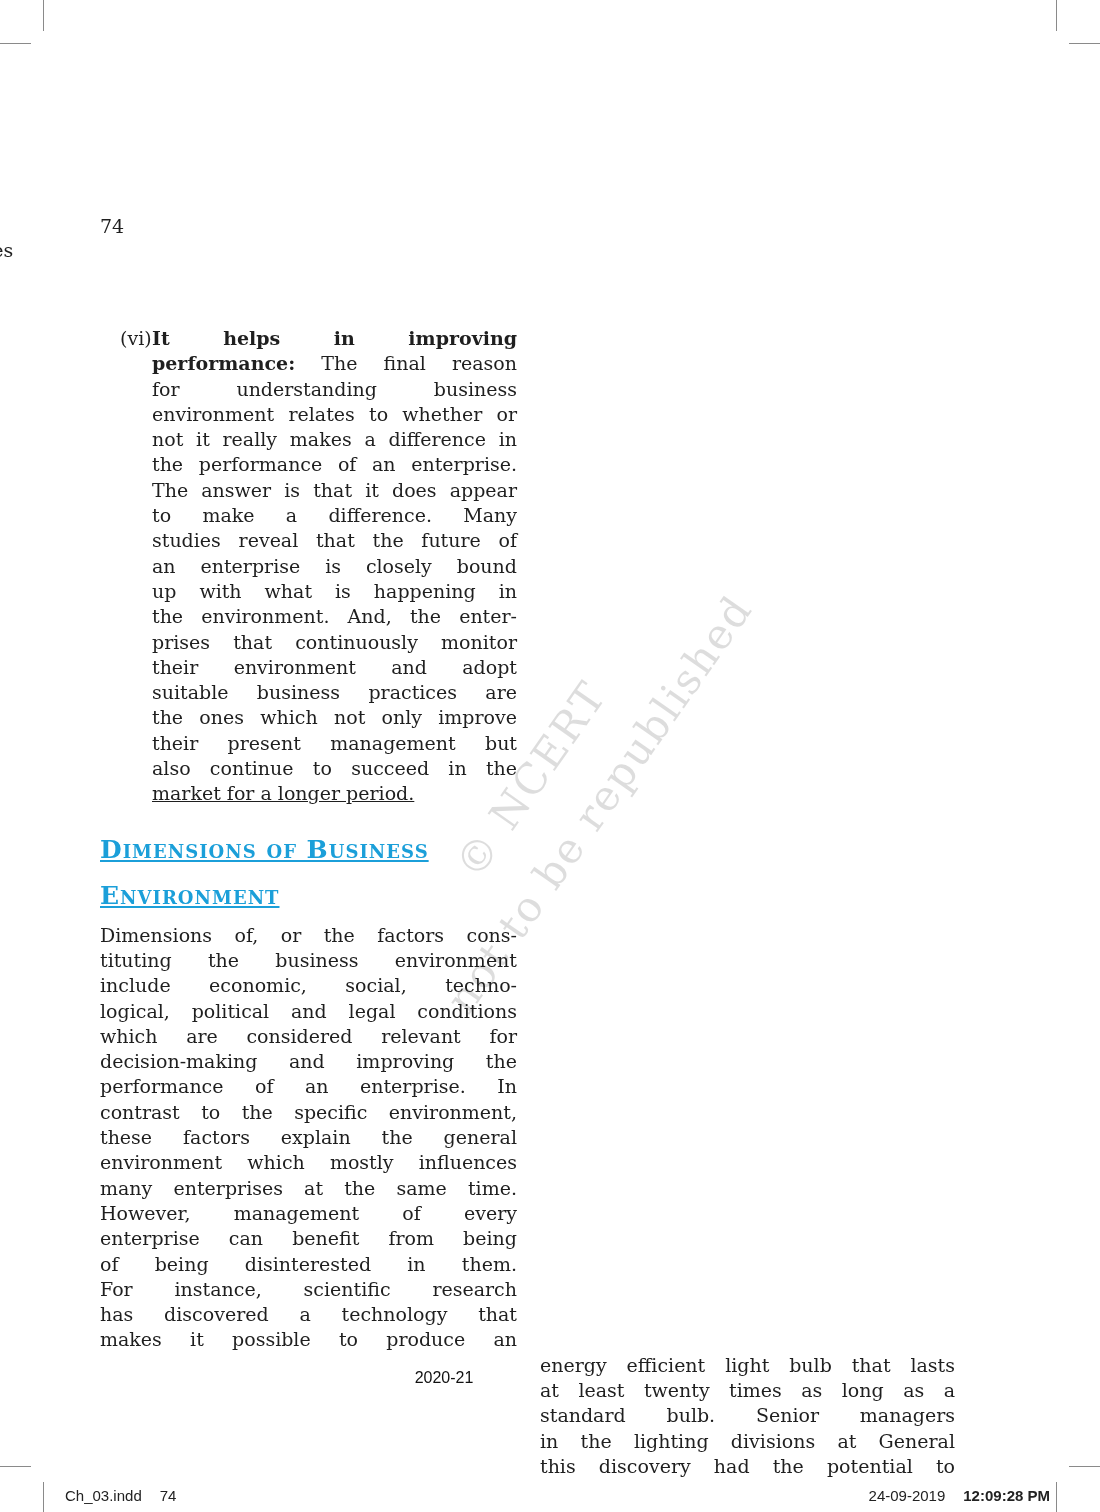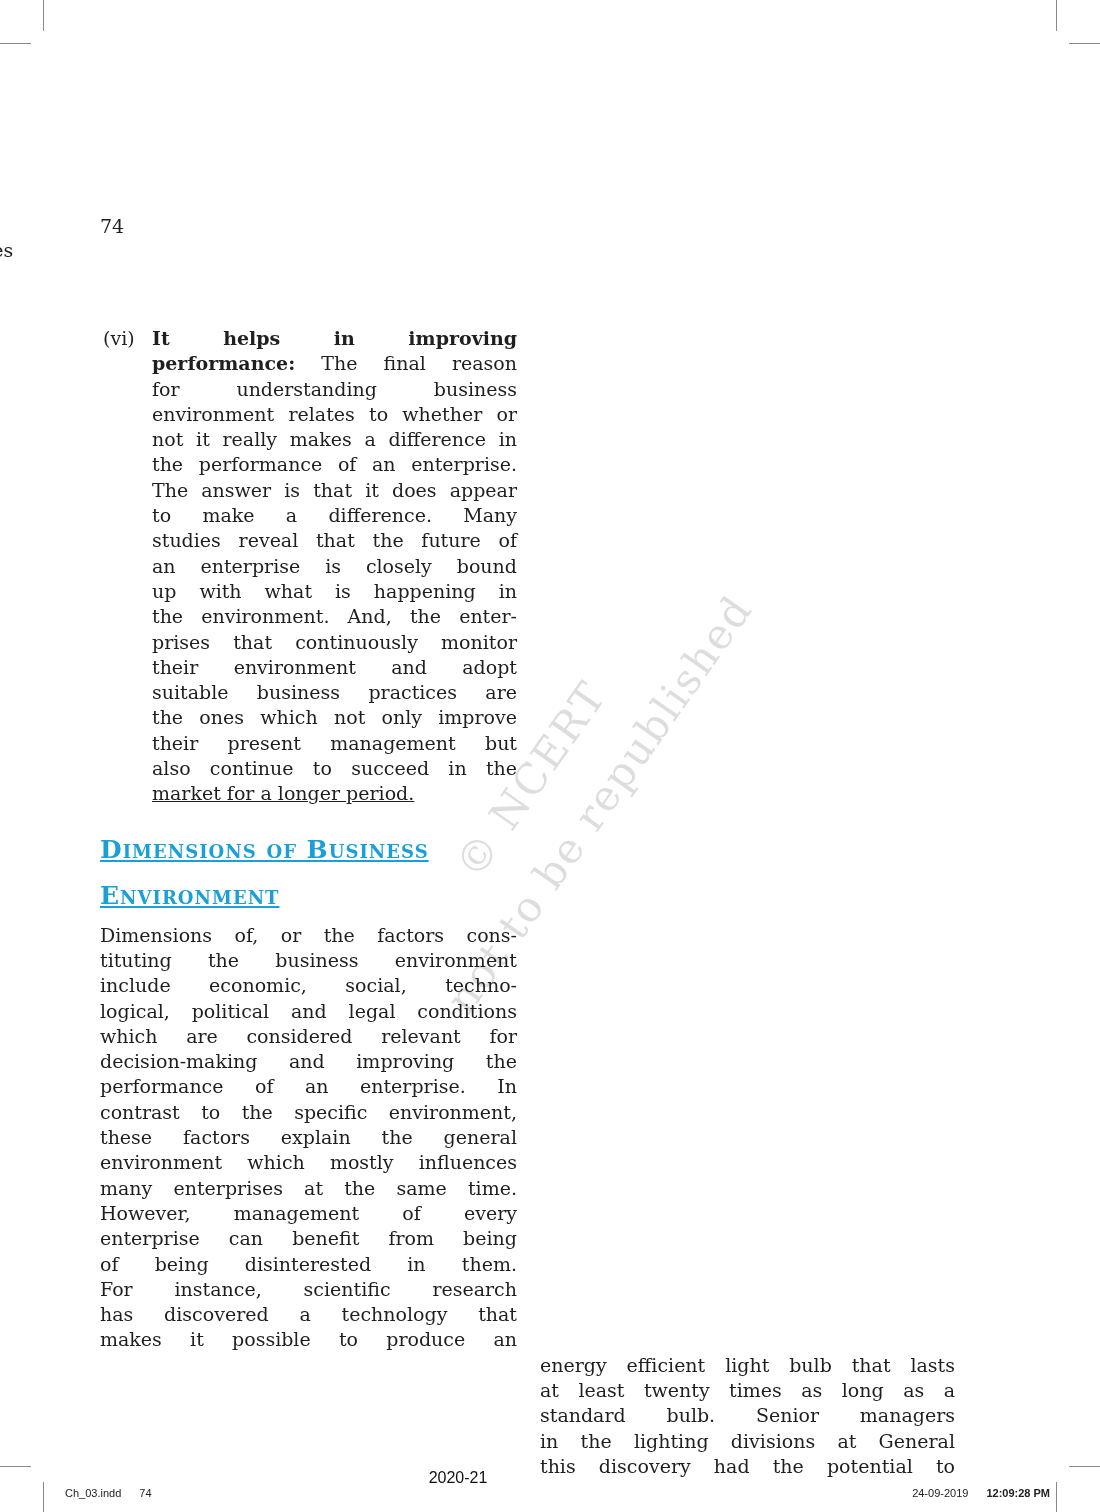--- a/index.html
+++ b/index.html
@@ -19,37 +19,37 @@
   #col-left{left:100px;width:417px;}
   #col-right{left:540px;width:415px;}
 
   .line{text-align:justify;text-align-last:justify;}
   .line.last{text-align-last:left;text-decoration:underline;}
   .line b{font-weight:bold;}
 
   .li{position:relative;}
   .li .marker{position:absolute;top:0;}
   #item-vi{padding-left:52px;}
-  #item-vi .marker{left:3px;}
+  #item-vi .marker{left:20px;}
 
   .section-heading{margin-top:20px;margin-bottom:4px;font-variant:small-caps;
         font-weight:bold;font-size:25px;line-height:46px;letter-spacing:1px;}
   .section-heading .line{text-align:center;text-align-last:left;}
 
   
   #watermark{position:absolute;left:330px;top:730px;width:460px;
         transform:rotate(-55deg);text-align:center;font-size:42px;line-height:70px;
         color:#000;opacity:0.13;letter-spacing:2px;white-space:nowrap;z-index:0;}
   .layer{position:relative;z-index:1;}
 
   
-  #session{position:absolute;left:0;top:1469px;width:888px;text-align:center;
-        font-family:"Liberation Sans",sans-serif;font-size:16px;color:#111;margin-left:14px;}
+  #session{position:absolute;left:0;top:1369px;width:888px;text-align:center;
+        font-family:"Liberation Sans",sans-serif;font-size:16px;color:#111;}
   .imprint{position:absolute;top:1487px;font-family:"Liberation Sans",sans-serif;
-        font-size:11px;color:#222;}
+        font-size:15px;color:#222;}
   #imprint-left{left:65px;}
   #imprint-left .pg{margin-left:18px;}
   #imprint-right{right:50px;}
   #imprint-right .tm{margin-left:18px;font-weight:bold;}
 </style>
 </head>
 <body>
 
 <div id="page">
 

